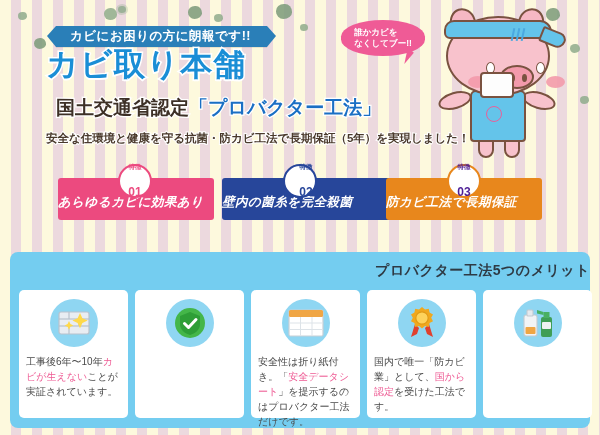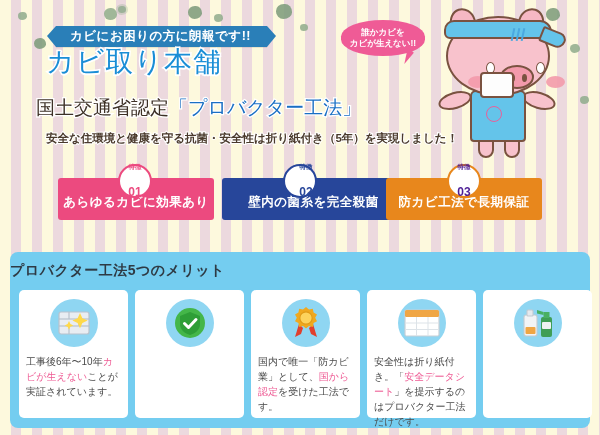--- a/index.html
+++ b/index.html
@@ -49,33 +49,33 @@
     border-bottom: 11px solid transparent;
   }
   .ribbon span {
     color: #fff; font-size: 12.5px; font-weight: bold;
     letter-spacing: .5px; white-space: nowrap;
   }
 
   
   .main-title {
     position: absolute; left: 46px; top: 48px;
-    font-size: 28px; font-weight: normal;
+    font-size: 32px; font-weight: bold;
     color: #1a8ed6;
     letter-spacing: 1px;
     line-height: 1;
     white-space: nowrap;
     -webkit-text-stroke: 3px #ffffff;
     paint-order: stroke fill;
     text-shadow: 0 2px 0 rgba(255,255,255,.9);
   }
 
   .sub-title {
-    position: absolute; left: 36px; top: 98px;
-    font-size: 19px; font-weight: normal;
+    position: absolute; left: 56px; top: 98px;
+    font-size: 19px; font-weight: bold;
     white-space: nowrap; line-height: 1;
     color: #3d3026;
     -webkit-text-stroke: 2.5px #ffffff;
     paint-order: stroke fill;
   }
   .sub-title .hl { color: #1a6fc4; }
 
   .tagline {
     position: absolute; left: 46px; top: 131px;
     font-size: 11.5px; font-weight: bold;
@@ -87,36 +87,36 @@
   
   .bubble {
     position: absolute; left: 341px; top: 20px;
     width: 84px; height: 36px;
     background: #ef5b96;
     border-radius: 50%/46%;
     display: flex; align-items: center; justify-content: center;
   }
   .bubble-txt {
     color: #fff; font-size: 8.5px; font-weight: bold;
-    line-height: 1.35; text-align: center;
+    line-height: 1.35; text-align: left;
   }
   .bubble-tail {
     position: absolute; left: 406px; top: 48px;
     width: 0; height: 0;
     border-left: 7px solid #ef5b96;
     border-top: 4px solid transparent;
     border-bottom: 13px solid transparent;
     transform: rotate(12deg);
   }
 
   
   .feat {
     position: absolute; top: 178px;
     height: 42px; border-radius: 3px;
-    display: flex; align-items: center; justify-content: center;
+    display: flex; align-items: center;  font-style: italic;
   }
   .feat-label {
     color: #fff; font-size: 12.5px; font-weight: bold;
     letter-spacing: .5px; white-space: nowrap;
     margin-top: 6px;
   }
   .feat.f1 { left: 58px;  width: 156px; background: #ec4a7f; }
   .feat.f2 { left: 222px; width: 183px; background: #27469a; }
   .feat.f3 { left: 386px; width: 156px; background: #e8871c; }
 
@@ -138,21 +138,21 @@
   .badge.b3 .b-top, .badge.b3 .b-num { color: #4c1d95; }
 
   
   .merits {
     position: absolute; left: 10px; top: 252px;
     width: 580px; height: 176px;
     background: #74cdf0;
     border-radius: 8px;
   }
   .merits-title {
-    text-align: left;
+    text-align: right;
     font-size: 14px; font-weight: bold;
     color: #2e3a44;
     padding-top: 10px; letter-spacing: .5px;
   }
   .cards {
     position: absolute; left: 9px; top: 38px;
     display: flex; gap: 7px;
   }
   .card {
     width: 109px; height: 128px;
@@ -290,26 +290,26 @@
   <div class="ribbon">
     <span>カビにお困りの方に朗報です!!</span>
   </div>
 
   <div class="main-title">カビ取り本舗</div>
 
   <div class="sub-title">
     <span>国土交通省認定</span><span class="hl">「プロバクター工法」</span>
   </div>
 
-  <div class="tagline">安全な住環境と健康を守る抗菌・安全性は折り紙付き（5年）を実現しました！</div>
+  <div class="tagline">安全な住環境と健康を守る抗菌・防カビ工法で長期保証（5年）を実現しました！</div>
 
   <div class="bubble">
     <div class="bubble-txt">
       <div>誰かカビを</div>
-      <div>カビが生えない!!</div>
+      <div>なくしてブー!!</div>
     </div>
   </div>
   <div class="bubble-tail"></div>
 
   <div class="pig">
     <div class="pig-arm l"></div>
     <div class="pig-arm r"></div>
     <div class="pig-leg l"></div>
     <div class="pig-leg r"></div>
     <div class="pig-body">
@@ -388,47 +388,47 @@
           <svg width="32" height="32" viewBox="0 0 32 32">
             <circle cx="16" cy="16" r="15" fill="#44b649"></circle>
             <path d="M16 5 L26 9 V17 C26 23 21 26.5 16 28 C11 26.5 6 23 6 17 V9 Z" fill="#2e9e37"></path>
             <path d="M10.5 16.5 l4 4 7.5 -8" fill="none" stroke="#ffffff" stroke-width="3" stroke-linecap="round" stroke-linejoin="round"></path>
           </svg>
         </div>
       </div>
 
       <div class="card">
         <div class="card-icon">
+          <svg width="36" height="28" viewBox="0 0 36 28">
+            <rect x="1" y="1" width="34" height="26" rx="1.5" fill="#ffffff" stroke="#c8cfd6" stroke-width="1.2"></rect>
+            <rect x="1" y="1" width="34" height="7" rx="1.5" fill="#f0a645"></rect>
+            <line x1="1" y1="14" x2="35" y2="14" stroke="#dde3e8" stroke-width="1"></line>
+            <line x1="1" y1="20.5" x2="35" y2="20.5" stroke="#dde3e8" stroke-width="1"></line>
+            <line x1="12.5" y1="8" x2="12.5" y2="27" stroke="#dde3e8" stroke-width="1"></line>
+            <line x1="24" y1="8" x2="24" y2="27" stroke="#dde3e8" stroke-width="1"></line>
+          </svg>
+        </div>
+        <div class="card-text">
+          <span>安全性は折り紙付き。「</span><span class="hl">安全データシート</span><span>」を提示するのはプロバクター工法だけです。</span>
+        </div>
+      </div>
+
+      <div class="card">
+        <div class="card-icon">
           <svg width="32" height="34" viewBox="0 0 32 34">
             <path d="M9 18 L5 31 L11 28 L13 22 Z" fill="#e0402e"></path>
             <path d="M23 18 L27 31 L21 28 L19 22 Z" fill="#e0402e"></path>
             <g transform="translate(16,14)">
               <path d="M0,-13 L3,-10.5 L6.8,-11.3 L7.6,-7.5 L11,-5.6 L9.2,-2.2 L11,1.2 L7.6,3.1 L6.8,6.9 L3,6.1 L0,8.6 L-3,6.1 L-6.8,6.9 L-7.6,3.1 L-11,1.2 L-9.2,-2.2 L-11,-5.6 L-7.6,-7.5 L-6.8,-11.3 L-3,-10.5 Z" fill="#f0a81e"></path>
               <circle cx="0" cy="-2" r="6.2" fill="#fdd35c" stroke="#e09a16" stroke-width="1.2"></circle>
             </g>
           </svg>
         </div>
         <div class="card-text">
           <span>国内で唯一「防カビ業」として、</span><span class="hl">国から認定</span><span>を受けた工法です。</span>
-        </div>
-      </div>
-
-      <div class="card">
-        <div class="card-icon">
-          <svg width="36" height="28" viewBox="0 0 36 28">
-            <rect x="1" y="1" width="34" height="26" rx="1.5" fill="#ffffff" stroke="#c8cfd6" stroke-width="1.2"></rect>
-            <rect x="1" y="1" width="34" height="7" rx="1.5" fill="#f0a645"></rect>
-            <line x1="1" y1="14" x2="35" y2="14" stroke="#dde3e8" stroke-width="1"></line>
-            <line x1="1" y1="20.5" x2="35" y2="20.5" stroke="#dde3e8" stroke-width="1"></line>
-            <line x1="12.5" y1="8" x2="12.5" y2="27" stroke="#dde3e8" stroke-width="1"></line>
-            <line x1="24" y1="8" x2="24" y2="27" stroke="#dde3e8" stroke-width="1"></line>
-          </svg>
-        </div>
-        <div class="card-text">
-          <span>安全性は折り紙付き。「</span><span class="hl">安全データシート</span><span>」を提示するのはプロバクター工法だけです。</span>
         </div>
       </div>
 
       <div class="card">
         <div class="card-icon">
           <svg width="34" height="32" viewBox="0 0 34 32">
             <rect x="3" y="8" width="13" height="21" rx="2" fill="#f2f4f6" stroke="#c3cad1" stroke-width="1.1"></rect>
             <rect x="6" y="3" width="6" height="6" rx="1" fill="#e6e9ed" stroke="#c3cad1" stroke-width="1.1"></rect>
             <rect x="4.5" y="20" width="10" height="7" rx="1" fill="#f0a645"></rect>
             <path d="M22 10 h7 a2 2 0 0 1 2 2 v16 a2 2 0 0 1 -2 2 h-7 a2 2 0 0 1 -2 -2 v-16 a2 2 0 0 1 2 -2 z" fill="#3f9e56"></path>

